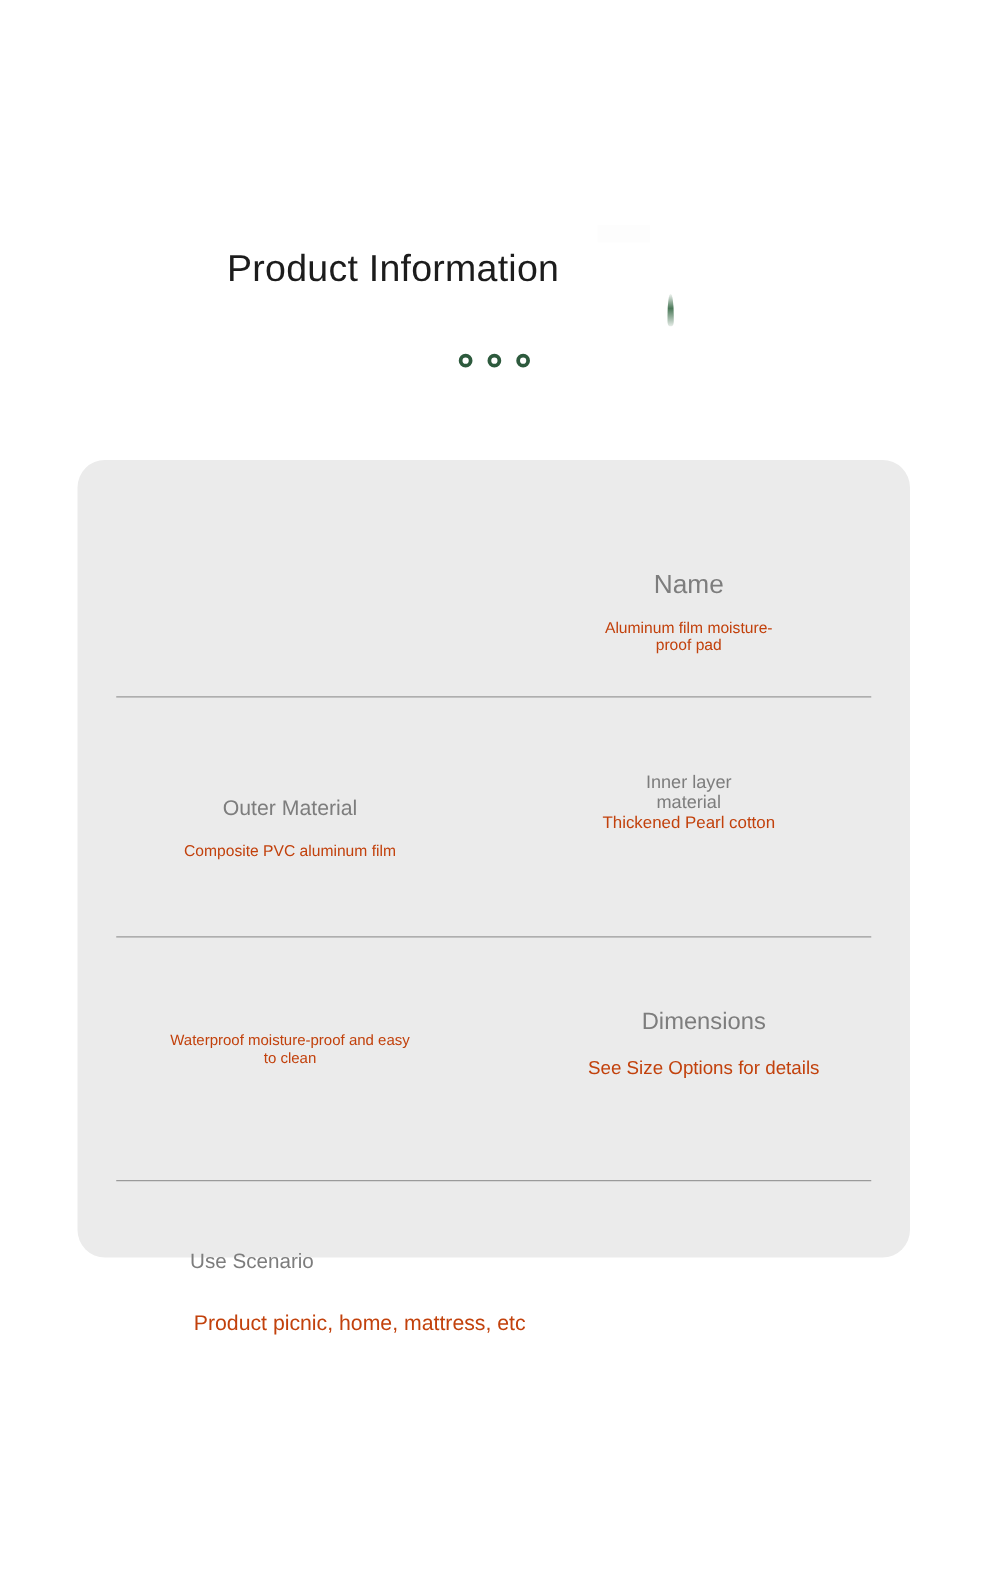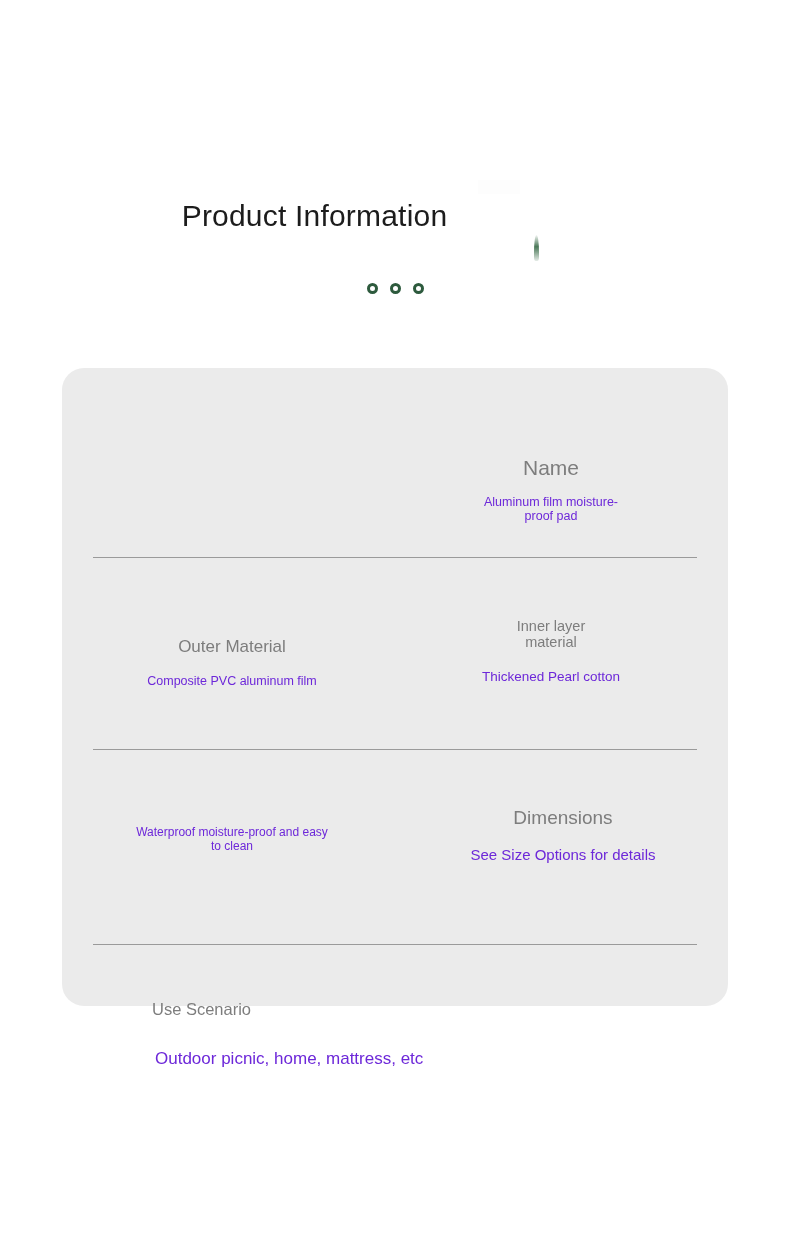--- a/index.html
+++ b/index.html
@@ -103,38 +103,38 @@
     position: absolute;
     text-align: center;
   }
 
   .field-label {
     color: #7d7d7d;
     font-weight: 400;
   }
 
   .field-value {
-    color: #6d28d9;
+    color: #c2410c;
     font-weight: 400;
   }
 
   
   .f-name { left: 344px; top: 86px; width: 290px; }
   .f-name .field-label { font-size: 21px; line-height: 28px; }
   .f-name .field-value { font-size: 12.5px; line-height: 14px; margin-top: 13px; }
 
   
   .f-outer { left: 20px; top: 267px; width: 300px; }
   .f-outer .field-label { font-size: 17px; line-height: 23px; }
   .f-outer .field-value { font-size: 12.5px; line-height: 15px; margin-top: 16px; }
 
   
   .f-inner { left: 344px; top: 250px; width: 290px; }
   .f-inner .field-label { font-size: 14.5px; line-height: 16px; }
-  .f-inner .field-value { font-size: 13.5px; line-height: 16px; margin-top: 19px; }
+  .f-inner .field-value { font-size: 13.5px; line-height: 16px; }
 
   
   .f-features { left: 20px; top: 440px; width: 300px; }
   .f-features .field-label { font-size: 15px; line-height: 20px; }
   .f-features .field-value { font-size: 12px; line-height: 14px; margin-top: 17px; }
 
   
   .f-dims { left: 356px; top: 437px; width: 290px; }
   .f-dims .field-label { font-size: 19px; line-height: 26px; }
   .f-dims .field-value { font-size: 15px; line-height: 18px; margin-top: 15px; }
@@ -192,17 +192,17 @@
 to clean</div>
     </div>
 
     <div class="field f-dims">
       <div class="field-label nowrap-lines">Dimensions</div>
       <div class="field-value nowrap-lines">See Size Options for details</div>
     </div>
 
     <div class="field f-scenario">
       <div class="field-label nowrap-lines">Use Scenario</div>
-      <div class="field-value nowrap-lines">Outdoor picnic, home, mattress, etc</div>
+      <div class="field-value nowrap-lines">Product picnic, home, mattress, etc</div>
     </div>
 
   </div>
 </div>
 
 </body></html>

